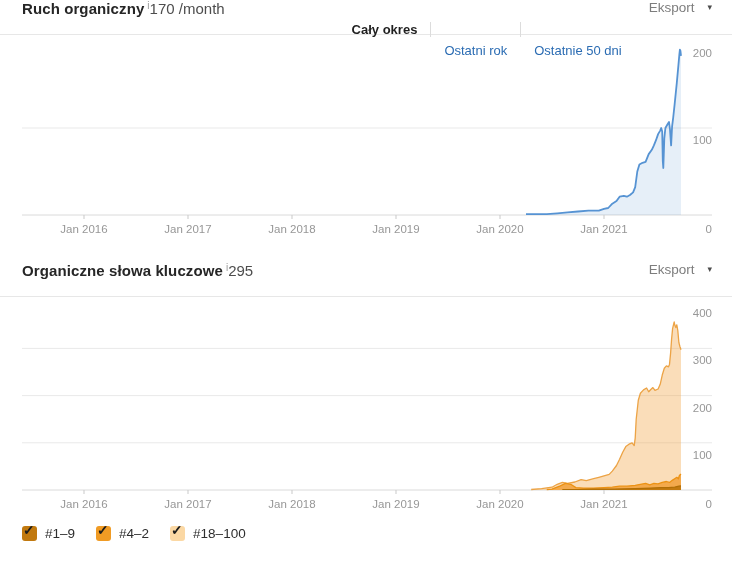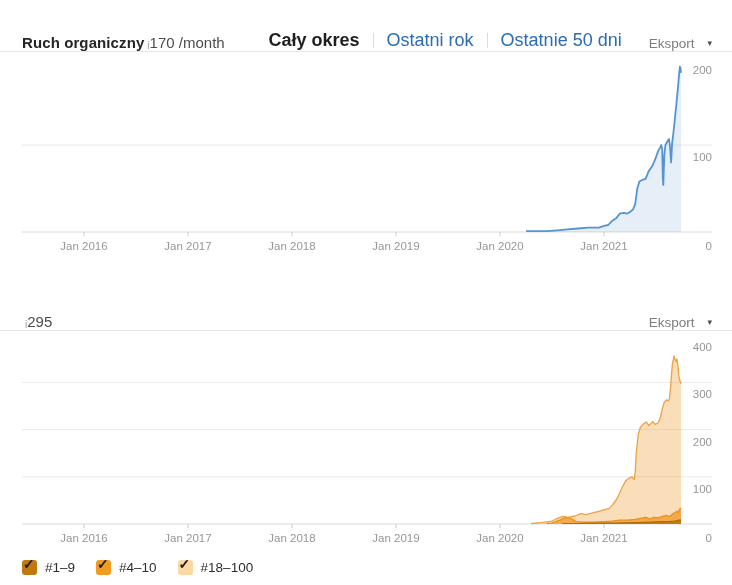--- a/index.html
+++ b/index.html
@@ -1,26 +1,26 @@
 <!DOCTYPE html>
 <html><head>
 <meta charset="utf-8">
 <style>
   * { margin:0; padding:0; box-sizing:border-box; }
   html,body { width:732px; height:585px; background:#ffffff; overflow:hidden;
     font-family:"Liberation Sans", sans-serif; }
-  .panel-header { display:flex; align-items:flex-end; height:52px;
-    padding:6px 20px 0 22px; border-bottom:1px solid #e7e7e7; }
+  .panel-header { display:flex; align-items:flex-start; height:35px;
+    padding:0 20px 0 22px; border-bottom:1px solid #e7e7e7; }
   .panel-title { font-size:15px; font-weight:bold; color:#262626; letter-spacing:.1px; }
   .info-icon { font-size:10px; color:#9a9a9a; margin-left:3px; vertical-align:6px; font-style:normal; }
   .metric-value { font-size:15px; color:#4d4d4d; white-space:pre; }
   .tabs { margin-left:auto; display:flex; align-items:center; }
-  .tab { font-size:18px; cursor:pointer; white-space:nowrap; }
+  .tab { font-size:13px; cursor:pointer; white-space:nowrap; }
   .tab.active { color:#1f1f1f; font-weight:bold; }
-  .tab.link { color:#2b6cb3; }
+  .tab.link { color:#2b6cb3;margin-top:43px; }
   .tab-sep { width:1px; height:15px; background:#dcdcdc; margin:0 13px; }
   .export-btn { display:flex; align-items:center; gap:13px; margin-left:27px;
     color:#7d7d7d; font-size:13.5px; cursor:pointer; }
   .export-btn .caret { color:#4d4d4d; font-size:9px; line-height:1; }
   .push-right { margin-left:auto; }
   .chart-wrap { position:relative; }
   svg text { font-size:11.5px; fill:#979797; }
   .panel-2 { margin-top:19px; }
   .legend { display:flex; align-items:center; padding-left:22px; margin-top:7px; gap:21px; }
   .legend-item { display:flex; align-items:center; gap:8px; cursor:pointer; }
@@ -68,20 +68,21 @@
         <text x="712" y="109.0" text-anchor="end">100</text>
         <text x="712" y="198" text-anchor="end">0</text>
         <path d="M526.0 179.1L546.8 179.1L557.2 178.3L567.6 177.4L578.0 176.5L588.4 175.7L598.8 175.7L604.0 173.9L608.2 173.0L612.3 168.7L616.5 166.1L619.6 161.7L623.8 160.9L626.9 161.7L630.0 160.0L633.1 157.4L635.2 152.2L637.3 136.5L639.4 129.5L642.5 127.8L645.6 126.9L648.7 119.1L651.8 114.8L653.9 110.4L656.0 105.2L658.1 99.1L660.2 95.6L661.2 93.0L662.2 96.5L662.8 126.1L663.3 133.0L664.3 103.4L665.4 93.0L667.4 89.5L669.0 86.9L670.0 94.7L671.1 110.4L672.1 91.3L673.2 82.6L674.7 68.6L676.8 47.8L678.4 30.4L679.4 19.1L679.9 14.7L680.4 15.6L681.0 20.8L681.0 180L526.0 180Z" fill="rgba(86,147,211,0.15)" stroke="none"></path>
         <path d="M526.0 179.1L546.8 179.1L557.2 178.3L567.6 177.4L578.0 176.5L588.4 175.7L598.8 175.7L604.0 173.9L608.2 173.0L612.3 168.7L616.5 166.1L619.6 161.7L623.8 160.9L626.9 161.7L630.0 160.0L633.1 157.4L635.2 152.2L637.3 136.5L639.4 129.5L642.5 127.8L645.6 126.9L648.7 119.1L651.8 114.8L653.9 110.4L656.0 105.2L658.1 99.1L660.2 95.6L661.2 93.0L662.2 96.5L662.8 126.1L663.3 133.0L664.3 103.4L665.4 93.0L667.4 89.5L669.0 86.9L670.0 94.7L671.1 110.4L672.1 91.3L673.2 82.6L674.7 68.6L676.8 47.8L678.4 30.4L679.4 19.1L679.9 14.7L680.4 15.6L681.0 20.8" fill="none" stroke="#5693d3" stroke-width="1.8" stroke-linejoin="round"></path>
       </svg>
   </div>
 </section>
 
 <section class="panel panel-2">
   <div class="panel-header">
+    <span class="panel-title">Organiczne słowa kluczowe</span>
     <sup class="info-icon">i</sup>
     <span class="metric-value">295</span>
     <div class="export-btn push-right">
       <span>Eksport</span>
       <span class="caret">▾</span>
     </div>
   </div>
   <div class="chart-wrap">
     <svg id="chart-svg-1" width="732" height="218">
         <line x1="22" x2="712" y1="51.4" y2="51.4" stroke="#e9e9e9"></line>
@@ -119,21 +120,21 @@
   <div class="legend-item">
     <span class="cbx" style="background: rgb(193, 121, 15);">
         <span class="check">✓</span>
       </span>
     <span class="legend-label">#1–9</span>
   </div>
   <div class="legend-item">
     <span class="cbx" style="background: rgb(240, 155, 36);">
         <span class="check">✓</span>
       </span>
-    <span class="legend-label">#4–10</span>
+    <span class="legend-label">#4–2</span>
   </div>
   <div class="legend-item">
     <span class="cbx" style="background: rgb(251, 216, 164);">
         <span class="check">✓</span>
       </span>
     <span class="legend-label">#18–100</span>
   </div>
 </div>
 
 </body></html>

